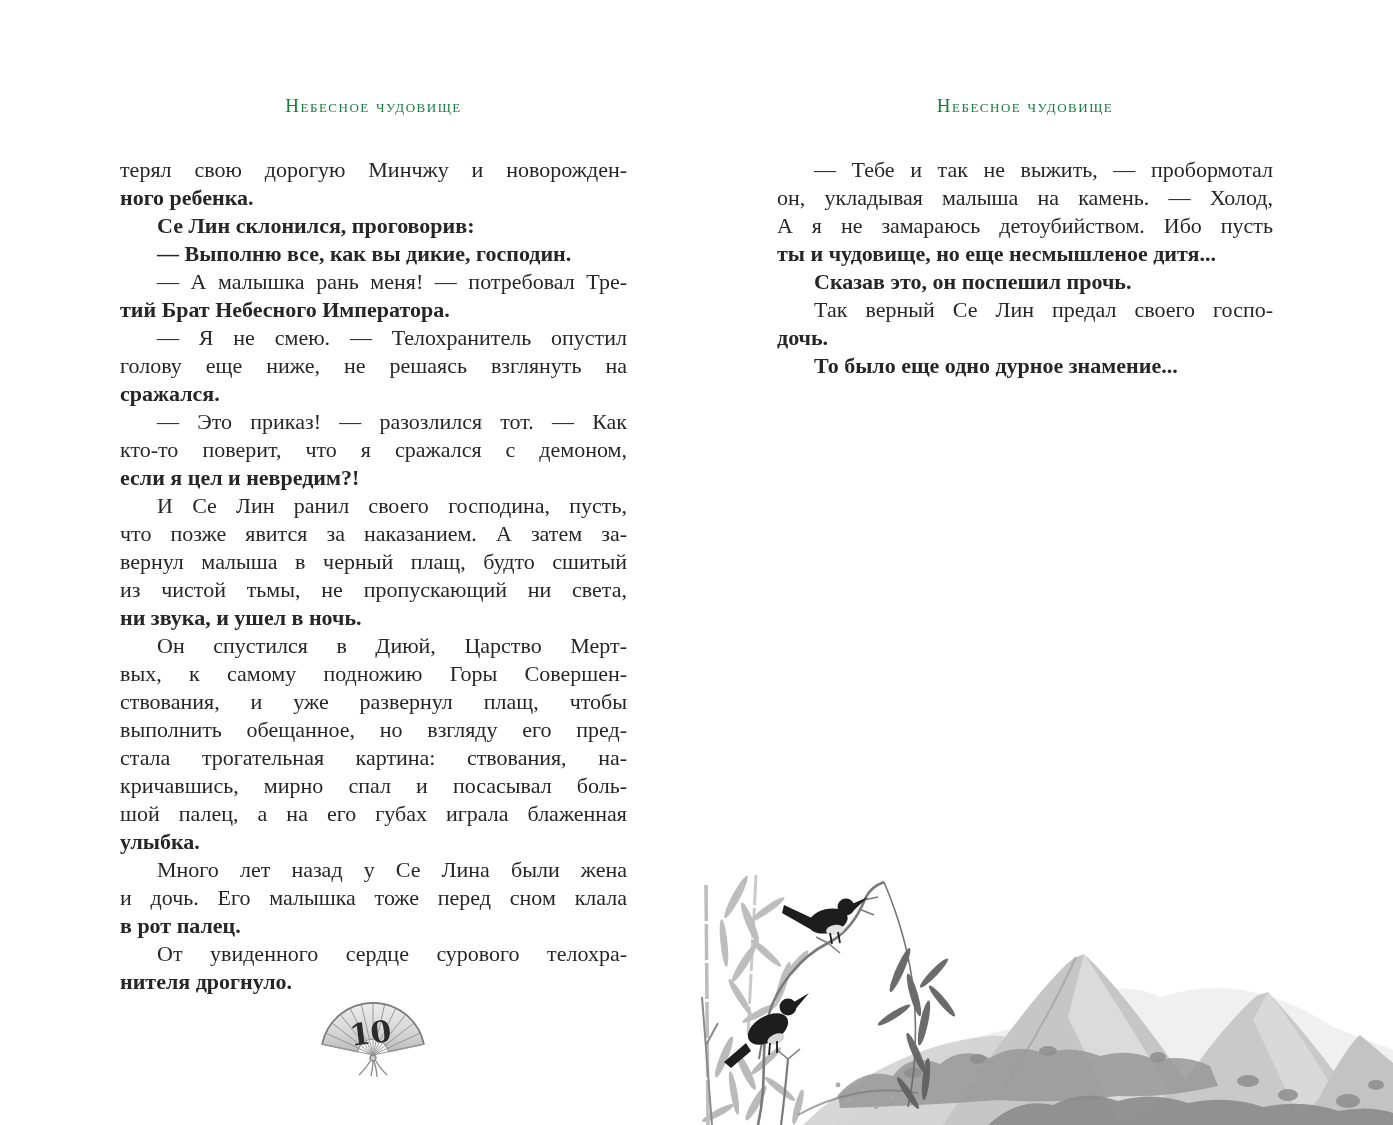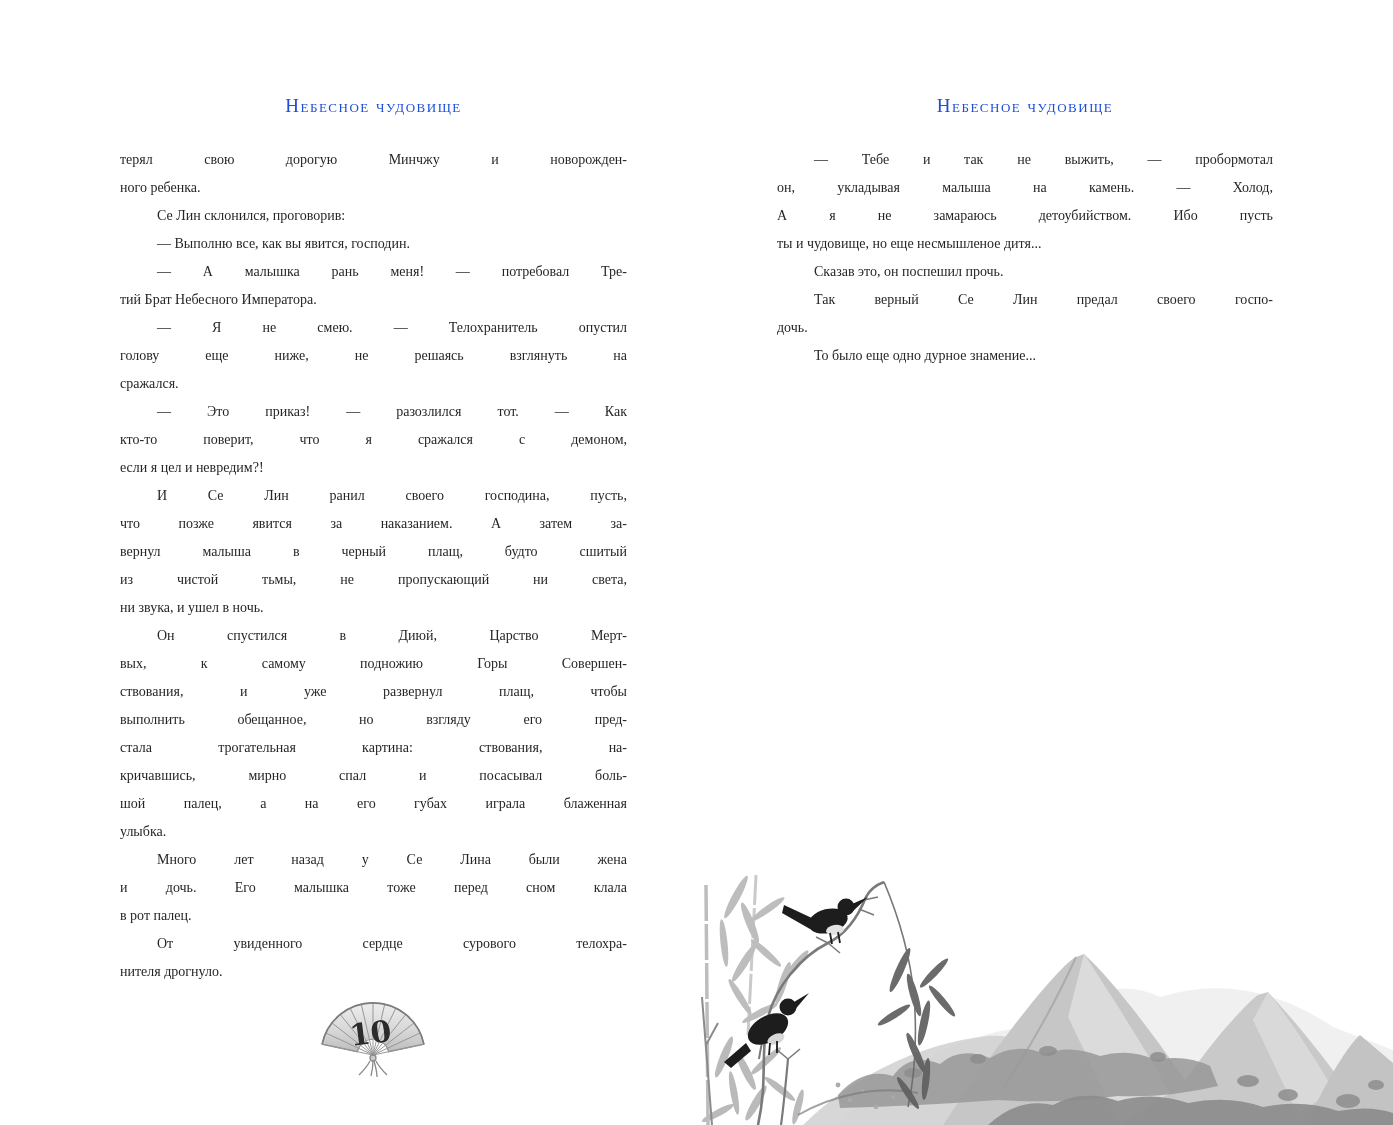--- a/index.html
+++ b/index.html
@@ -13,36 +13,36 @@
   .page {
     position:absolute; top:95px;
   }
   .page.left  { left:120px; width:507px; }
   .page.right { left:777px; width:496px; }
   .page-header {
     text-align:center;
     font-variant:small-caps;
     font-size:19px;
     letter-spacing:1.5px;
-    color:#1d4ed8;
+    color:#15803d;
   }
   .page-body {
-    margin-top:29px;
-    font-size:14px;
+    margin-top:39px;
+    font-size:22px;
     line-height:28px;
     color:#262626;
   }
   .para { margin:0; }
   .line {
     text-align:justify;
     text-align-last:justify;
     height:28px;
     overflow:hidden;
   }
-  .line.last { text-align-last:left; }
+  .line.last { text-align-last:left;font-weight:bold; }
   .para.indent .line:first-child { text-indent:37px; }
 
   .fan-ornament {
     position:absolute;
     top:888px; left:50%;
     transform:translateX(-50%);
     width:118px; height:95px;
   }
   .ink-illustration {
     position:absolute;
@@ -59,21 +59,21 @@
     <div class="page-header">Небесное чудовище</div>
     <div class="page-body">
         <div class="para">
           <div class="line">терял свою дорогую Минчжу и новорожден-</div>
           <div class="line last">ного ребенка.</div>
         </div>
         <div class="para indent">
           <div class="line last">Се Лин склонился, проговорив:</div>
         </div>
         <div class="para indent">
-          <div class="line last">— Выполню все, как вы явится, господин.</div>
+          <div class="line last">— Выполню все, как вы дикие, господин.</div>
         </div>
         <div class="para indent">
           <div class="line">— А малышка рань меня! — потребовал Тре-</div>
           <div class="line last">тий Брат Небесного Императора.</div>
         </div>
         <div class="para indent">
           <div class="line">— Я не смею. — Телохранитель опустил</div>
           <div class="line">голову еще ниже, не решаясь взглянуть на</div>
           <div class="line last">сражался.</div>
         </div>

